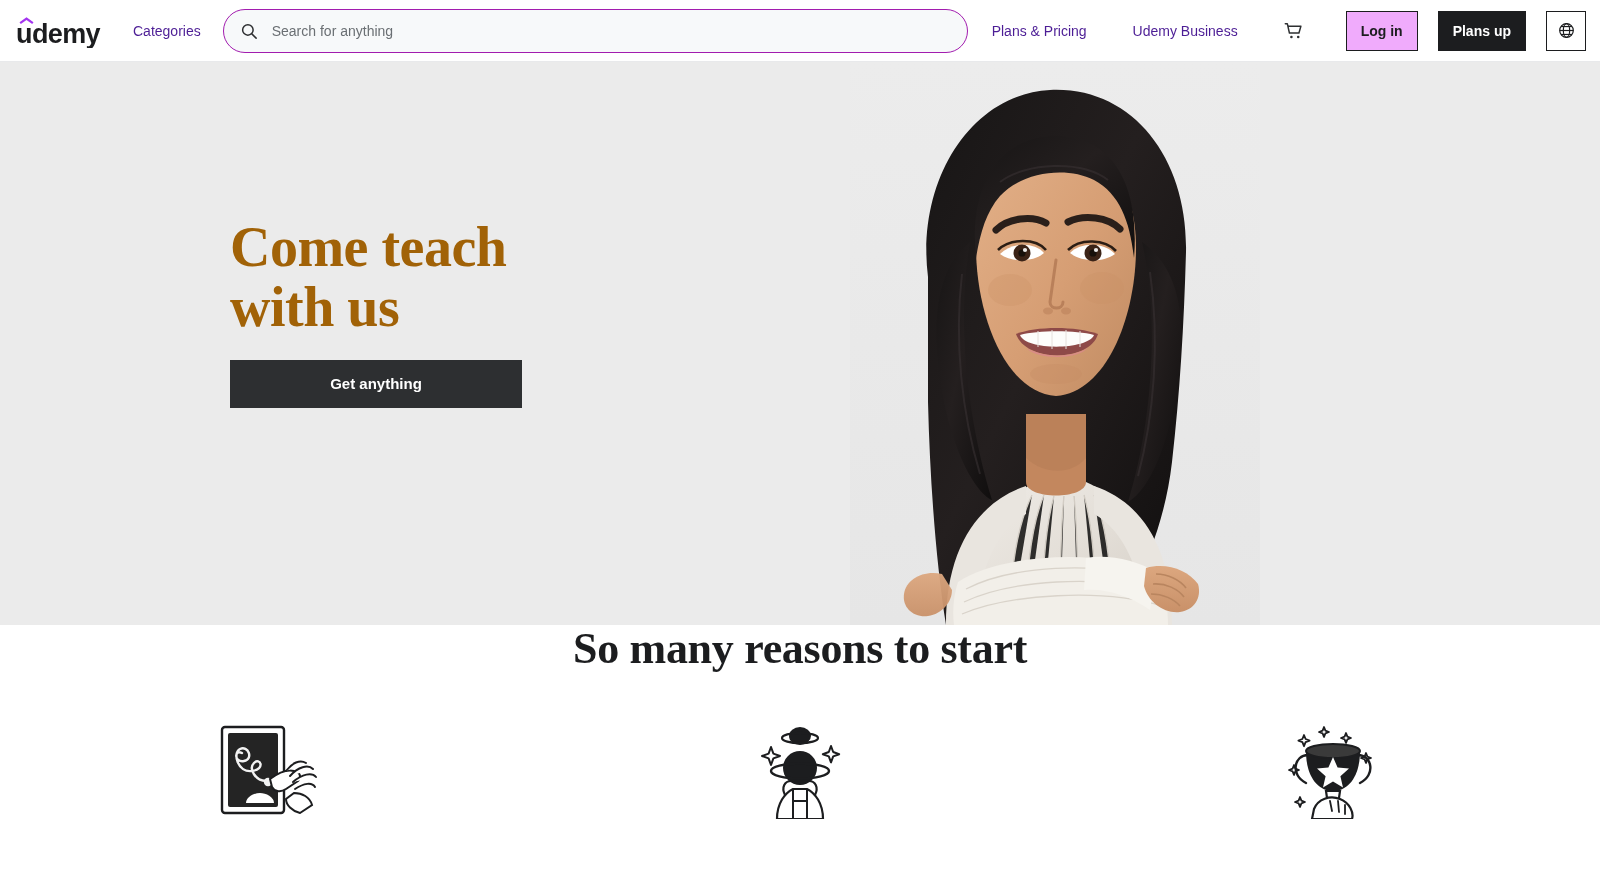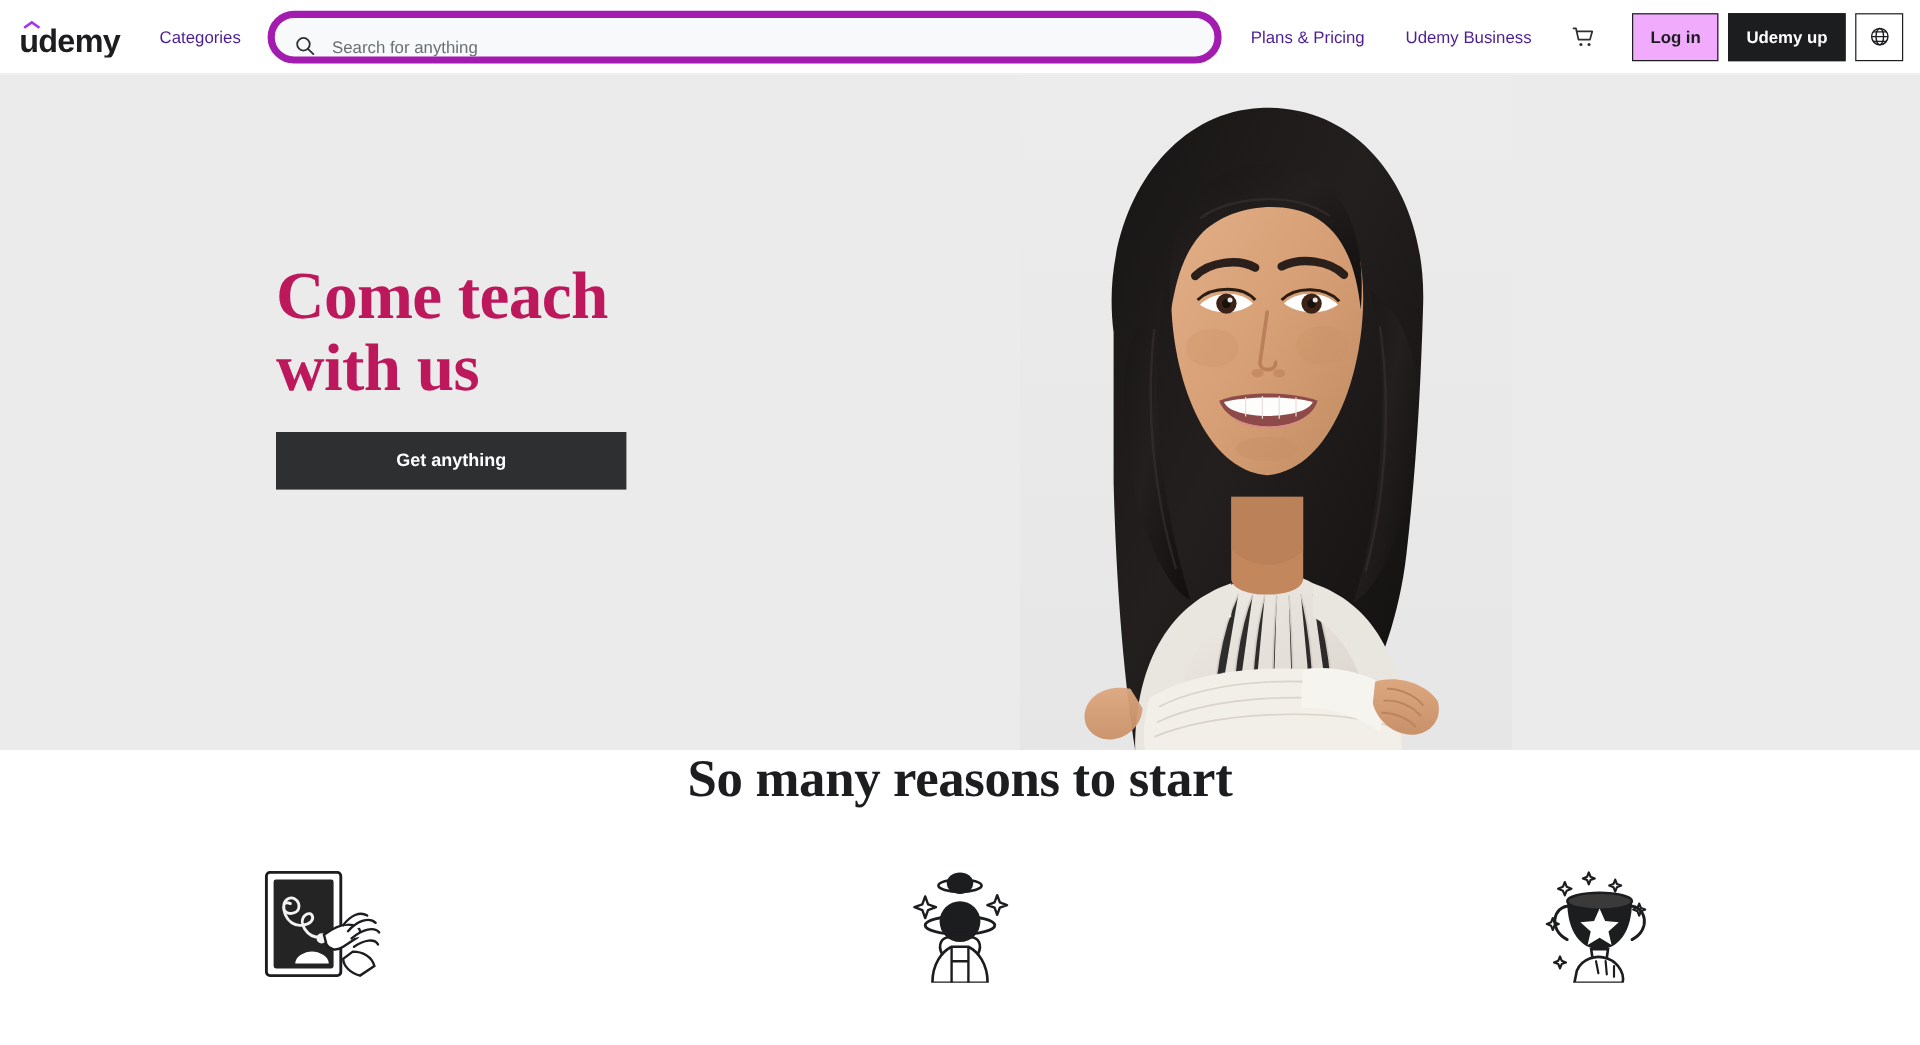--- a/index.html
+++ b/index.html
@@ -42,23 +42,23 @@
     white-space: nowrap;
     cursor: pointer;
     padding: 6px 4px;
   }
 
   .categories-link { margin-right: 18px; }
 
   .search-wrap {
     flex: 1 1 auto;
     display: flex;
-    align-items: flex-end;
+    align-items: center;
     height: 44px;
-    border: 6px solid #a21caf;
+    border: 1px solid #a21caf;
     border-radius: 9999px;
     background: #f7f9fa;
     padding: 0 16px;
     margin-right: 20px;
     min-width: 0;
     cursor: text;
   }
   .search-icon {
     flex: 0 0 auto;
     width: 18px;
@@ -75,21 +75,21 @@
     font-size: 14px;
     color: #1c1d1f;
     min-width: 0;
   }
   .search-input::placeholder { color: #6a6f73; }
 
   .header-right {
     display: flex;
     align-items: center;
     flex: 0 0 auto;
-    gap: 0;
+    gap: 12px;
   }
   .header-right .nav-link { margin-right: 26px; }
 
   .cart-btn {
     width: 28px;
     height: 28px;
     margin-right: 26px;
     display: flex;
     align-items: center;
     justify-content: center;
@@ -157,21 +157,21 @@
     top: 155px;
     width: 430px;
   }
 
   .hero-title {
     font-family: "Liberation Serif", serif;
     font-weight: bold;
     font-size: 56px;
     line-height: 1.08;
     letter-spacing: -0.5px;
-    color: #be185d;
+    color: #a16207;
     margin-bottom: 22px;
     max-width: 300px;
   }
 
   .hero-sub {
     font-size: 17px;
     line-height: 1.42;
     color: #2d2f31;
     max-width: 275px;
     margin-bottom: 25px;
@@ -256,21 +256,21 @@
 
     <button class="cart-btn">
       <svg viewBox="0 0 24 24" width="22" height="22" fill="none" stroke="currentColor" stroke-width="1.6" stroke-linecap="round" stroke-linejoin="round">
         <path d="M2.5 4h2.2l2.3 10.2h10.4l2.1-7.4H6"></path>
         <circle cx="9.2" cy="18.6" r="1.4" fill="currentColor" stroke="none"></circle>
         <circle cx="16.6" cy="18.6" r="1.4" fill="currentColor" stroke="none"></circle>
       </svg>
     </button>
 
     <button class="btn-outline">Log in</button>
-    <button class="btn-solid">Udemy up</button>
+    <button class="btn-solid">Plans up</button>
 
     <button class="btn-icon-square">
       <svg viewBox="0 0 24 24" width="19" height="19" fill="none" stroke="currentColor" stroke-width="1.5">
         <circle cx="12" cy="12" r="8.6"></circle>
         <ellipse cx="12" cy="12" rx="4" ry="8.6"></ellipse>
         <line x1="3.4" y1="12" x2="20.6" y2="12"></line>
         <line x1="5" y1="7" x2="19" y2="7"></line>
         <line x1="5" y1="17" x2="19" y2="17"></line>
       </svg>
     </button>

